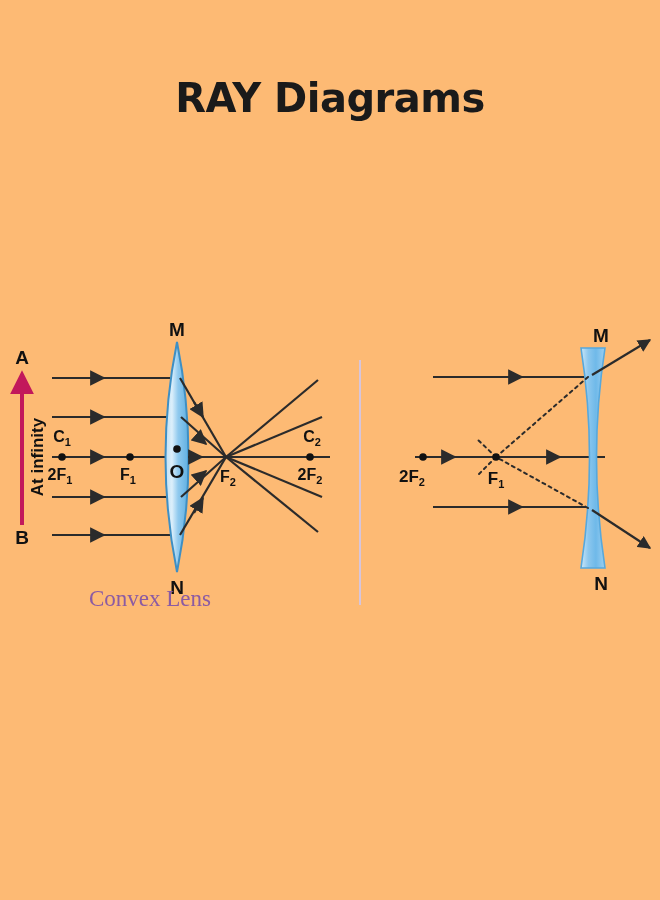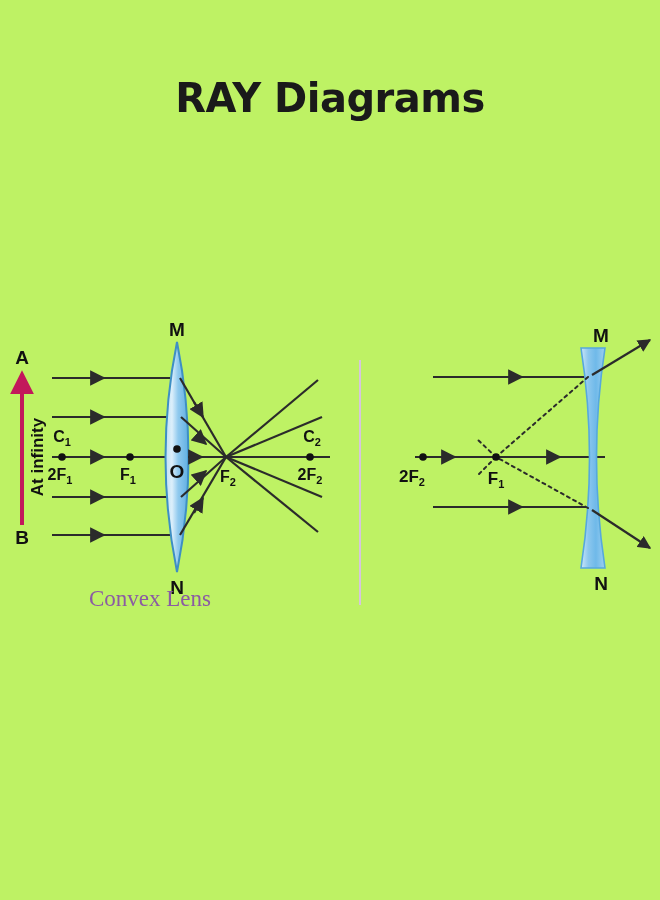--- a/index.html
+++ b/index.html
@@ -11,21 +11,21 @@
     width: 660px;
     height: 900px;
     position: relative;
     overflow: hidden;
     font-family: "Liberation Sans", sans-serif;
   }
 
   #page {
     position: absolute;
     inset: 0;
-    background: #bef264;
+    background: #fdba74;
     padding-left: 48px;
   }
 
   
   #title {
     position: absolute;
     top: 78px;
     left: 0;
     width: 660px;
     text-align: center;

